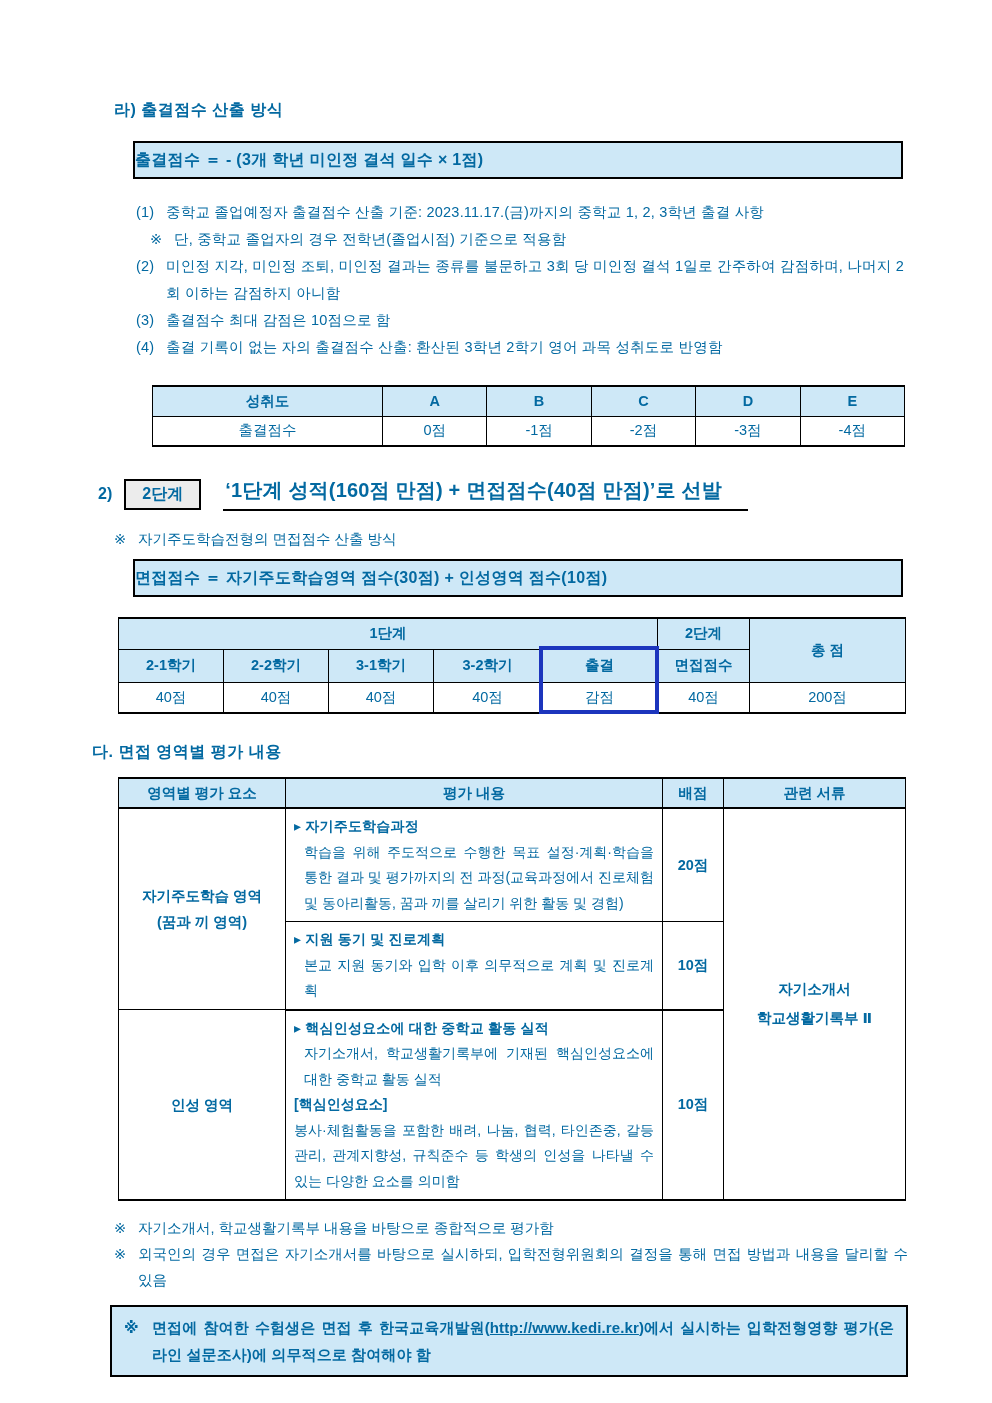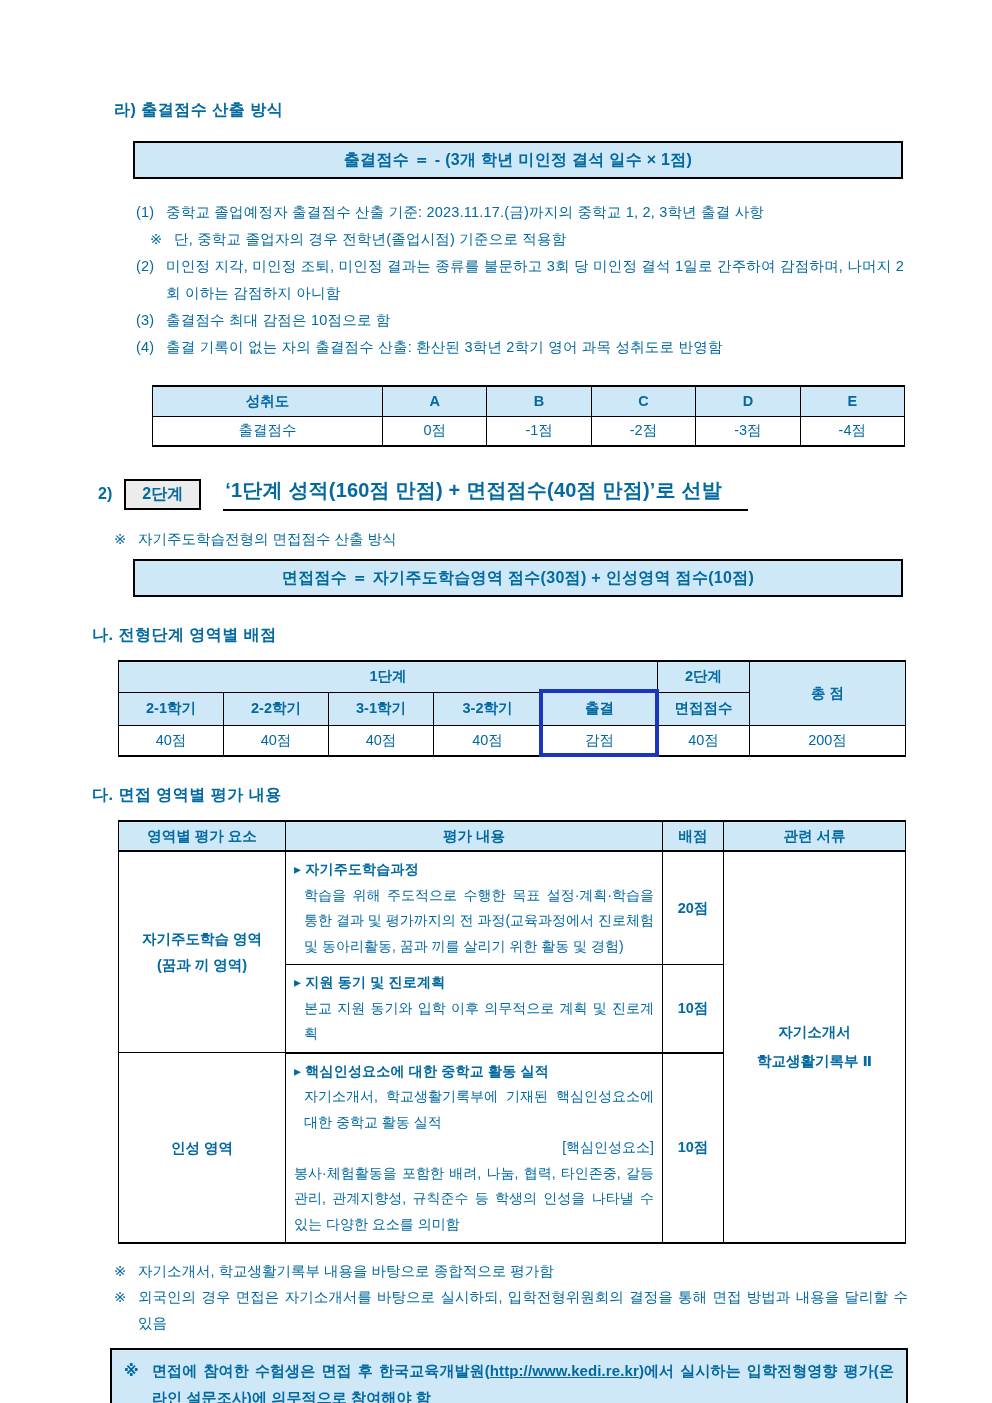--- a/index.html
+++ b/index.html
@@ -10,21 +10,21 @@
     overflow:hidden;
   }
   .doc { position:absolute; left:92px; top:100px; width:820px; }
 
   .h1 { font-size:16px; font-weight:700; letter-spacing:0.5px; margin-left:22px; }
   .h2 { font-size:16px; font-weight:700; letter-spacing:0.5px; }
 
   .formula-box {
     margin:20px 0 20px 41px; width:770px; height:38px;
     background:#cee8f7; border:2px solid #000;
-    display:flex; align-items:center; justify-content:center;
+    display:flex; align-items:center; 
     font-size:16px; font-weight:700; letter-spacing:0.3px;
   }
 
   .list { margin-left:44px; width:772px; }
   .li { display:flex; font-size:14.5px; line-height:27px; letter-spacing:0.2px; }
   .li .mk { flex:0 0 30px; }
   .li .tx { flex:1; text-align:justify; }
   .li.sub { margin-left:14px; }
   .li.sub .mk { flex:0 0 24px; }
   .li.wrap2 .tx { padding-right:4px; }
@@ -59,21 +59,21 @@
   .hl-overlay {
     position:absolute; left:421px; top:29px; width:120px; height:68px;
     border:4px solid #1c35bd; pointer-events:none;
   }
 
   .da-tbl { width:787px; }
   .da-tbl .head th { height:30px; border-bottom:2px solid #000; }
   .da-tbl td.content { text-align:left; padding:5px 8px 5px 8px; font-size:14px; line-height:25.5px; }
   .da-tbl .btitle { font-weight:700; letter-spacing:0.2px; }
   .da-tbl .desc { padding-left:10px; text-align:justify; }
-  .da-tbl .subhead { font-weight:400;text-align:right; }
+  .da-tbl .subhead { font-weight:700; }
   .da-tbl td.area { font-weight:700; font-size:14.5px; line-height:26px;margin-left:20px; }
   .da-tbl td.score { font-weight:700; }
   .da-tbl td.docs { font-weight:700; font-size:14.5px; }
   .da-tbl td.docs div { margin:10px 0; }
   .da-tbl tr.rowB td { border-bottom:2px solid #000; }
 
   .notes { margin:14px 0 0 22px; width:794px; }
   .note-item { display:flex; font-size:14.5px; line-height:26px; }
   .note-item .mk { flex:0 0 24px; }
   .note-item .tx { flex:1; text-align:justify; }
@@ -149,21 +149,20 @@
     </div>
     <div class="note-line">
       <span class="mk">※</span>
       <span>자기주도학습전형의 면접점수 산출 방식</span>
     </div>
 
     <div class="formula-box" style="margin-top:8px;">
       <span>면접점수 ＝  자기주도학습영역 점수(30점) + 인성영역 점수(10점)</span>
     </div>
 
-    <div class="h2" style="margin-top:28px;">나. 전형단계 영역별 배점</div>
     <div class="tbl-wrap">
       <table class="tbl na-tbl">
         <colgroup>
           <col style="width:105px">
             <col style="width:105px">
             <col style="width:105px">
           <col style="width:108px">
             <col style="width:116px">
             <col style="width:92px">
             <col style="width:156px">

